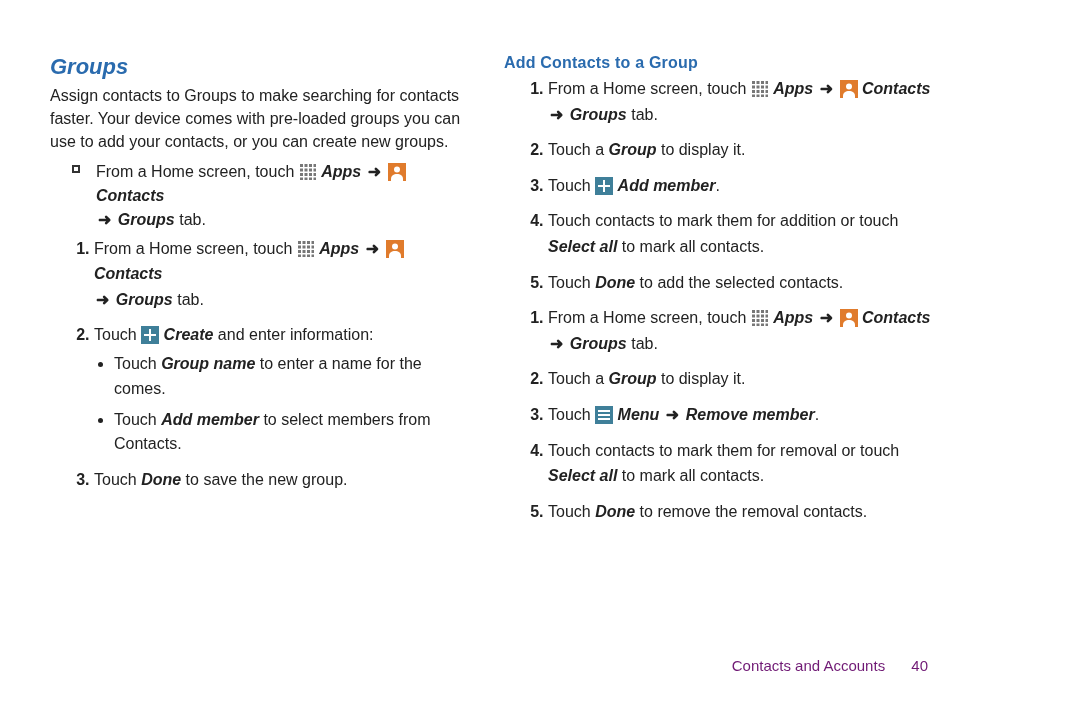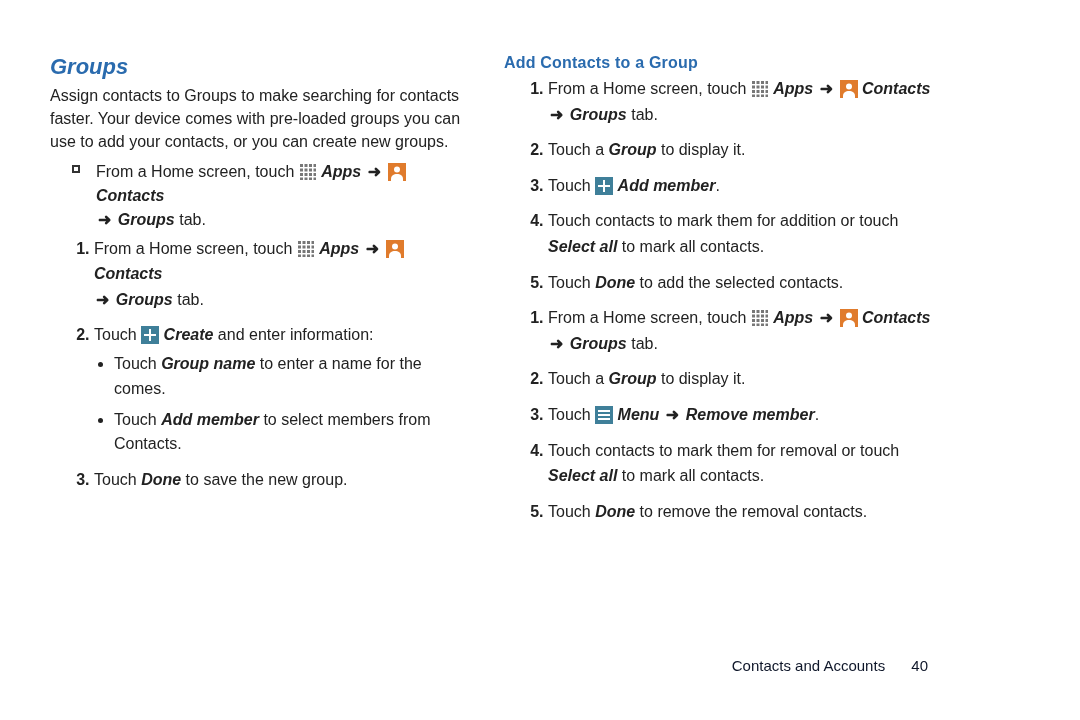--- a/index.html
+++ b/index.html
@@ -97,21 +97,21 @@
     display: inline-block;
     vertical-align: -4px;
     line-height: 1;
   }
   .ic svg { display: block; }
   .footer {
     position: absolute;
     right: 60px;
     bottom: 46px;
     font-size: 15px;
-    color: #0f172a;
+    color: #701a75;
   }
   .footer .num { margin-left: 22px; }
 </style>
 </head>
 <body>
 
 <div class="page">
 
   <div class="col">
     <h1 class="section">Groups</h1>

